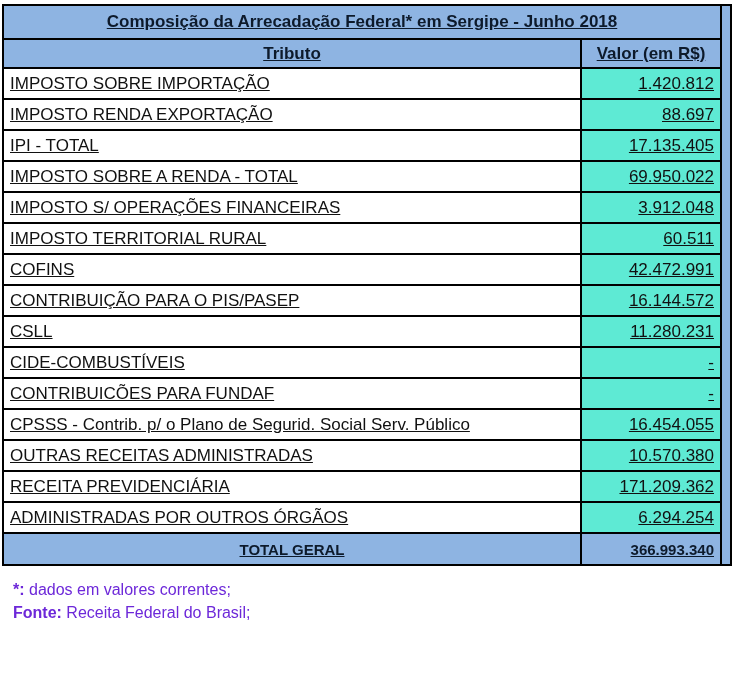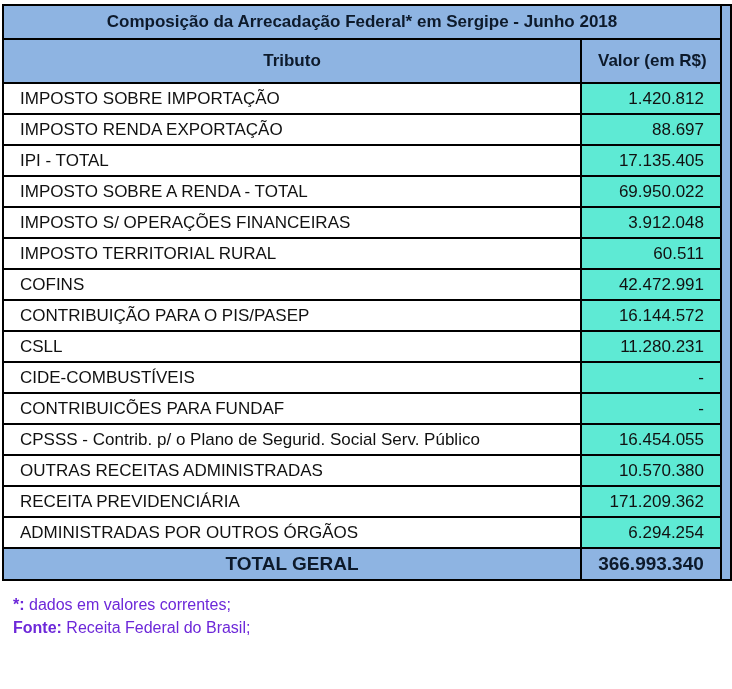--- a/index.html
+++ b/index.html
@@ -21,39 +21,40 @@
   table.fed-table{
     border-collapse:collapse;
     table-layout:fixed;
     width:728px;
     margin:4px 0 0 2px;
   }
   table.fed-table td{
     border:2px solid var(--border-color,#000);
     overflow:hidden;
     white-space:nowrap;
-    padding:0 16px;
+    padding:0 6px;
     font-size:17px;
     box-sizing:border-box;
+    text-decoration:underline;
   }
   td.title-cell{
     background:var(--accent-blue,#8EB4E2);
     font-weight:bold;
     text-align:center;
     font-size:19px;
     height:34px;
     color:#0d1a2b;
     border-bottom-width:3px;
   }
   td.header-cell{
     background:var(--accent-blue,#8EB4E2);
     font-weight:bold;
     text-align:center;
     font-size:18px;
-    height:44px;
+    height:29px;
     color:#0d1a2b;
   }
   td.tributo{
     text-align:left;
     background:#ffffff;
     height:31px;
   }
   td.valor{
     text-align:right;
     background:#5eead4;
@@ -62,24 +63,24 @@
   }
   td.strip-cell{
     background:var(--accent-blue,#8EB4E2);
     padding:0;
   }
   tr[data-name="total-row"] td{
     background:var(--accent-blue,#8EB4E2);
     font-weight:bold;
     color:#0d1a2b;
     height:32px;
-    font-size:19px;
+    font-size:15px;
   }
   td.total-label{ text-align:center; }
-  td.total-value{ text-align:center; padding-right:6px; }
+  td.total-value{ text-align:right; padding-right:6px; }
   .footnotes{
     margin:12px 0 8px 13px;
     font-size:16px;
     line-height:23px;
     color:#6d28d9;
   }
   .footnote-label{ font-weight:bold; }
 </style>
 </head>
 <body>

